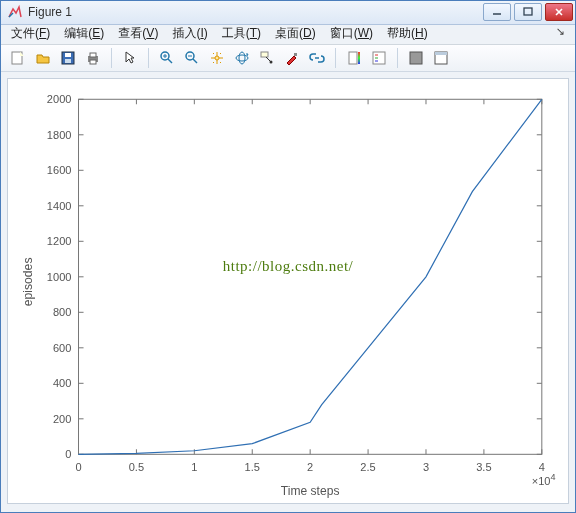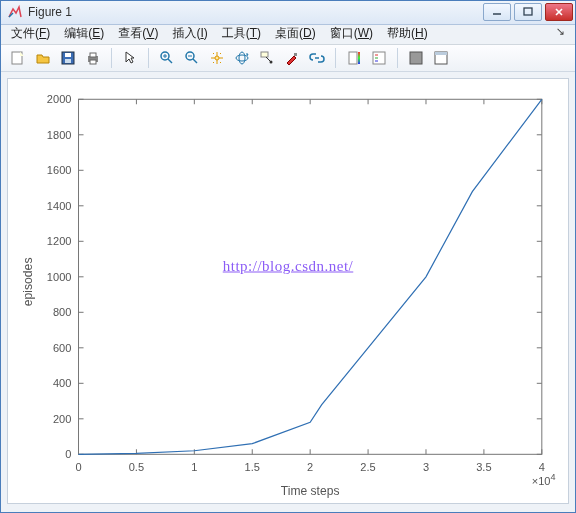--- a/index.html
+++ b/index.html
@@ -57,22 +57,22 @@
     position: relative;
   }
   .plot-panel {
     width: 100%; height: 100%;
     background: #fff; border: 1px solid #c6d0dc;
     position: relative;
   }
   .watermark {
     position: absolute; left: 50%; top: 44%;
     transform: translate(-50%,-50%);
-    color: #8b5cf6; font-size: 15px; font-family: "SimSun", serif;
-    pointer-events: none; letter-spacing: 0.5px; text-decoration: underline;
+    color: #4d7c0f; font-size: 15px; font-family: "SimSun", serif;
+    pointer-events: none; letter-spacing: 0.5px;
   }
   .axis-label { font-size: 12px; fill: #555; font-family: Arial, sans-serif; }
   .tick-label { font-size: 11px; fill: #555; font-family: Arial, sans-serif; }
   .exp-label { font-size: 11px; fill: #555; font-family: Arial, sans-serif; }
   .plot-line { stroke: #2f6fb3; stroke-width: 1.2; fill: none; }
   .axes-box { stroke: #777; stroke-width: 1; fill: none; }
 </style>
 </head>
 <body>
 

